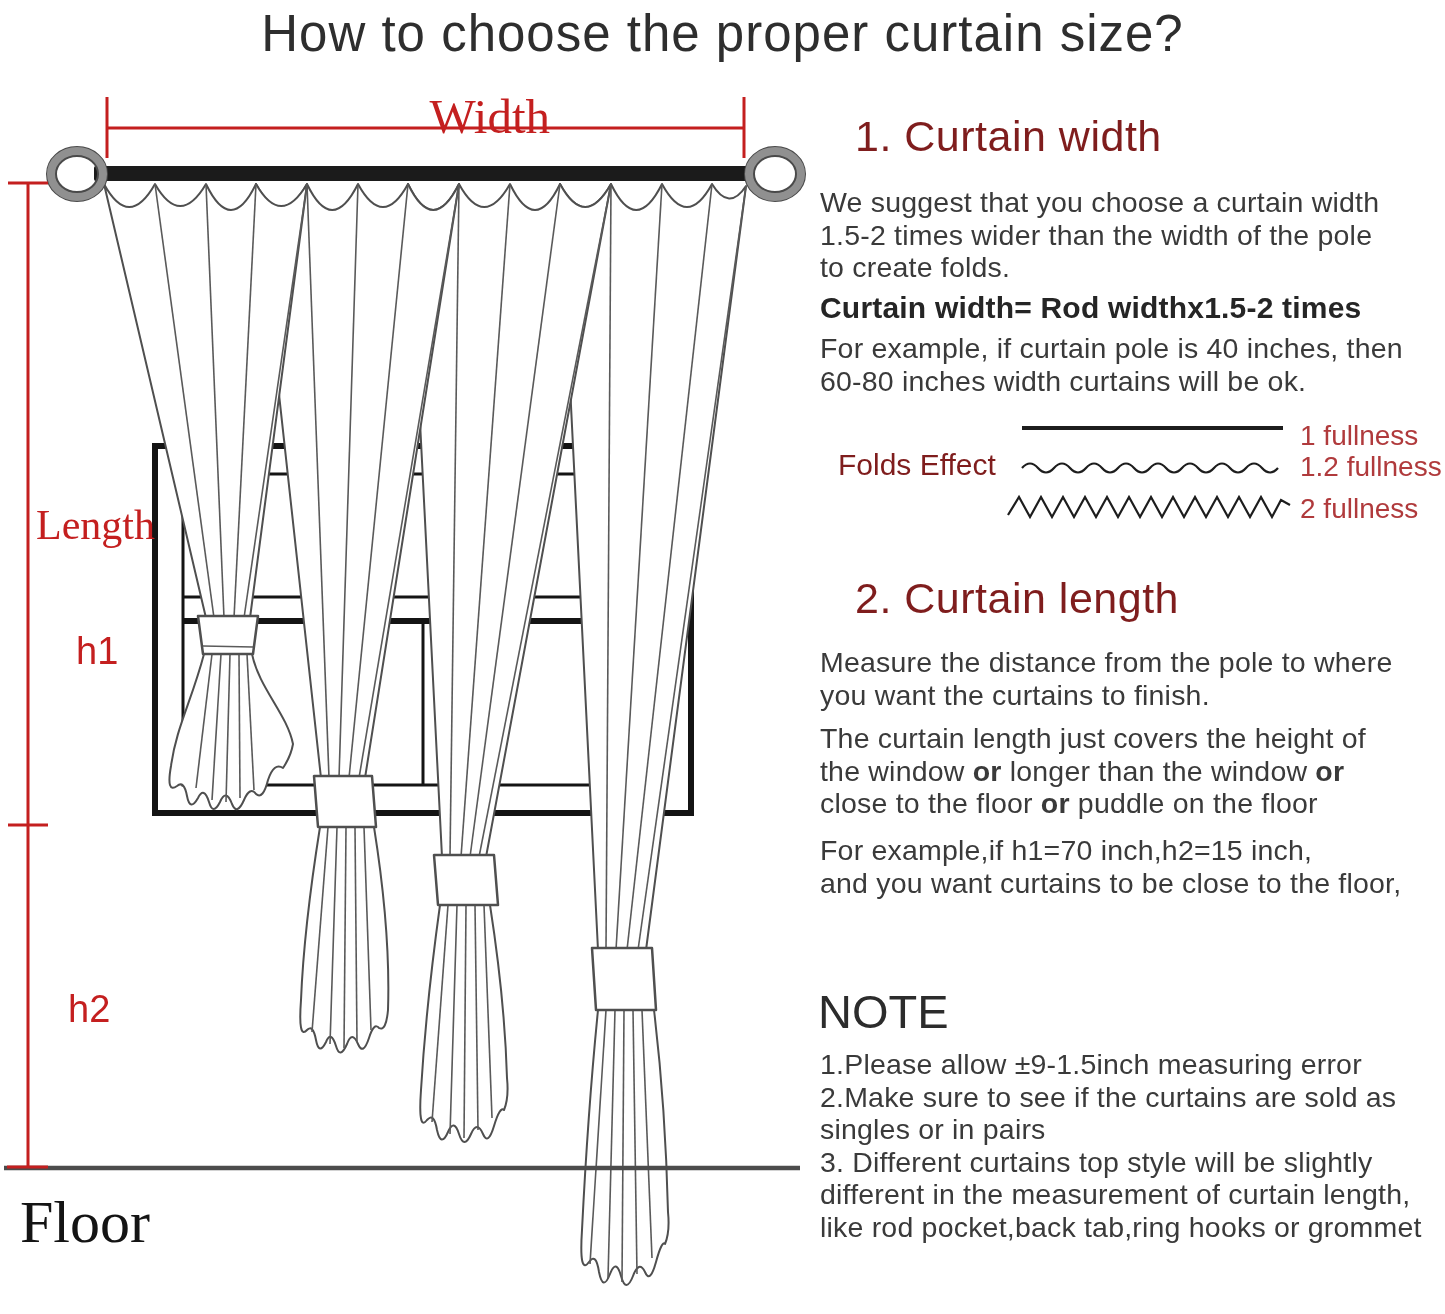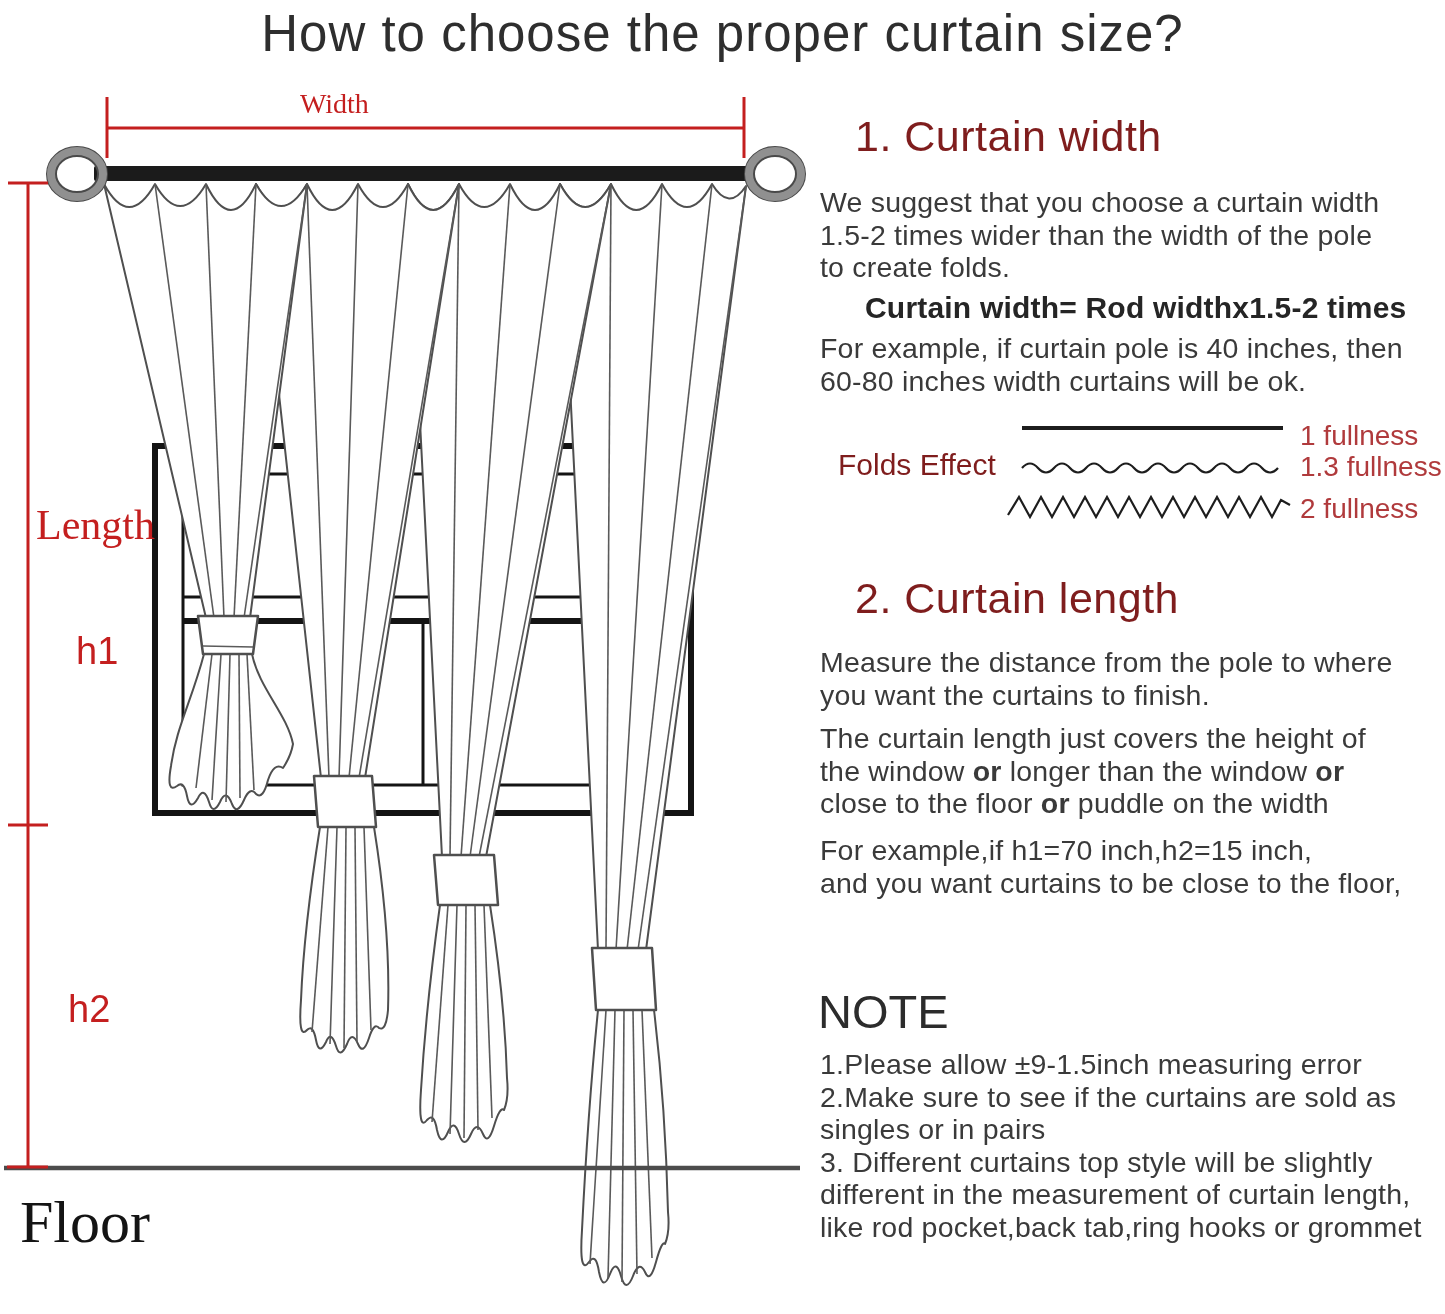--- a/index.html
+++ b/index.html
@@ -2,33 +2,33 @@
 <html><head>
 <meta charset="utf-8">
 <style>
   html,body{margin:0;padding:0;background:#ffffff;}
   .canvas{position:relative;width:1445px;height:1314px;background:#ffffff;overflow:hidden;
           font-family:"Liberation Sans", sans-serif;}
   .abs{position:absolute;}
   svg{position:absolute;left:0;top:0;}
   .title{left:0;right:0;top:4px;text-align:center;font-size:51px;color:#2e2e2e;letter-spacing:1px;}
   .red-serif{font-family:"Liberation Serif", serif;color:#c41f1f;}
-  .width-label{left:300px;top:88px;width:250px;text-align:left;font-size:28px;}
+  .width-label{left:300px;top:88px;width:250px;text-align:right;font-size:49px;}
   .length-label{left:36px;top:501px;font-size:42px;}
   .h-label{color:#c41f1f;font-size:38px;margin-left:24px;}
   .h1-label{left:52px;top:630px;}
   .h2-label{left:44px;top:988px;}
   .floor-label{left:20px;top:1188px;font-family:"Liberation Serif", serif;font-size:60px;color:#141414;}
   .heading{font-size:43px;color:#7f1d1d;letter-spacing:0.5px;}
   .sec1-heading{left:855px;top:112px;}
   .sec2-heading{left:855px;top:574px;}
   .note-heading{left:818px;top:984px;font-size:47px;color:#2c2c2c;}
   .body-text{font-size:28.5px;line-height:32.5px;color:#3a3a3a;letter-spacing:0.2px;}
   .sec1-para1{left:820px;top:186px;}
-  .formula{left:820px;top:291px;font-size:30px;font-weight:700;color:#252525;letter-spacing:0.2px;margin-left:45px;}
+  .formula{left:820px;top:291px;font-size:30px;font-weight:700;color:#252525;letter-spacing:0.2px;}
   .sec1-para2{left:820px;top:332px;}
   .folds-label{left:838px;top:448px;font-size:30px;color:#7f1d1d;}
   .fullness{left:1300px;font-size:28px;color:#b03a3c;}
   .fullness-1{top:420px;}
   .fullness-15{top:451px;}
   .fullness-2{top:493px;}
   .sec2-para1{left:820px;top:646px;}
   .sec2-para2{left:820px;top:722px;}
   .sec2-para3{left:820px;top:834px;}
   .note-lines{left:820px;top:1048px;}
@@ -178,32 +178,32 @@
     <span class="ln">to create folds.</span>
   </div>
   <div class="abs formula">Curtain width= Rod widthx1.5-2 times</div>
   <div class="abs body-text sec1-para2">
     <span class="ln">For example, if curtain pole is 40 inches, then</span>
     <span class="ln">60-80 inches width curtains will be ok.</span>
   </div>
 
   <div class="abs folds-label">Folds Effect</div>
   <div class="abs fullness fullness-1">1 fullness</div>
-  <div class="abs fullness fullness-15">1.3 fullness</div>
+  <div class="abs fullness fullness-15">1.2 fullness</div>
   <div class="abs fullness fullness-2">2 fullness</div>
 
   <div class="abs heading sec2-heading">2. Curtain length</div>
   <div class="abs body-text sec2-para1">
     <span class="ln">Measure the distance from the pole to where</span>
     <span class="ln">you want the curtains to finish.</span>
   </div>
   <div class="abs body-text sec2-para2">
     <span class="ln">The curtain length just covers the height of</span>
     <span class="ln"><span>the window </span><span class="b">or</span><span> longer than the window </span><span class="b">or</span></span>
-    <span class="ln"><span>close to the floor </span><span class="b">or</span><span> puddle on the width</span></span>
+    <span class="ln"><span>close to the floor </span><span class="b">or</span><span> puddle on the floor</span></span>
   </div>
   <div class="abs body-text sec2-para3">
     <span class="ln">For example,if h1=70 inch,h2=15 inch,</span>
     <span class="ln">and you want curtains to be close to the floor,</span>
   </div>
 
   <div class="abs note-heading">NOTE</div>
   <div class="abs body-text note-lines">
     <span class="ln">1.Please allow ±9-1.5inch measuring error</span>
     <span class="ln">2.Make sure to see if the curtains are sold as</span>

